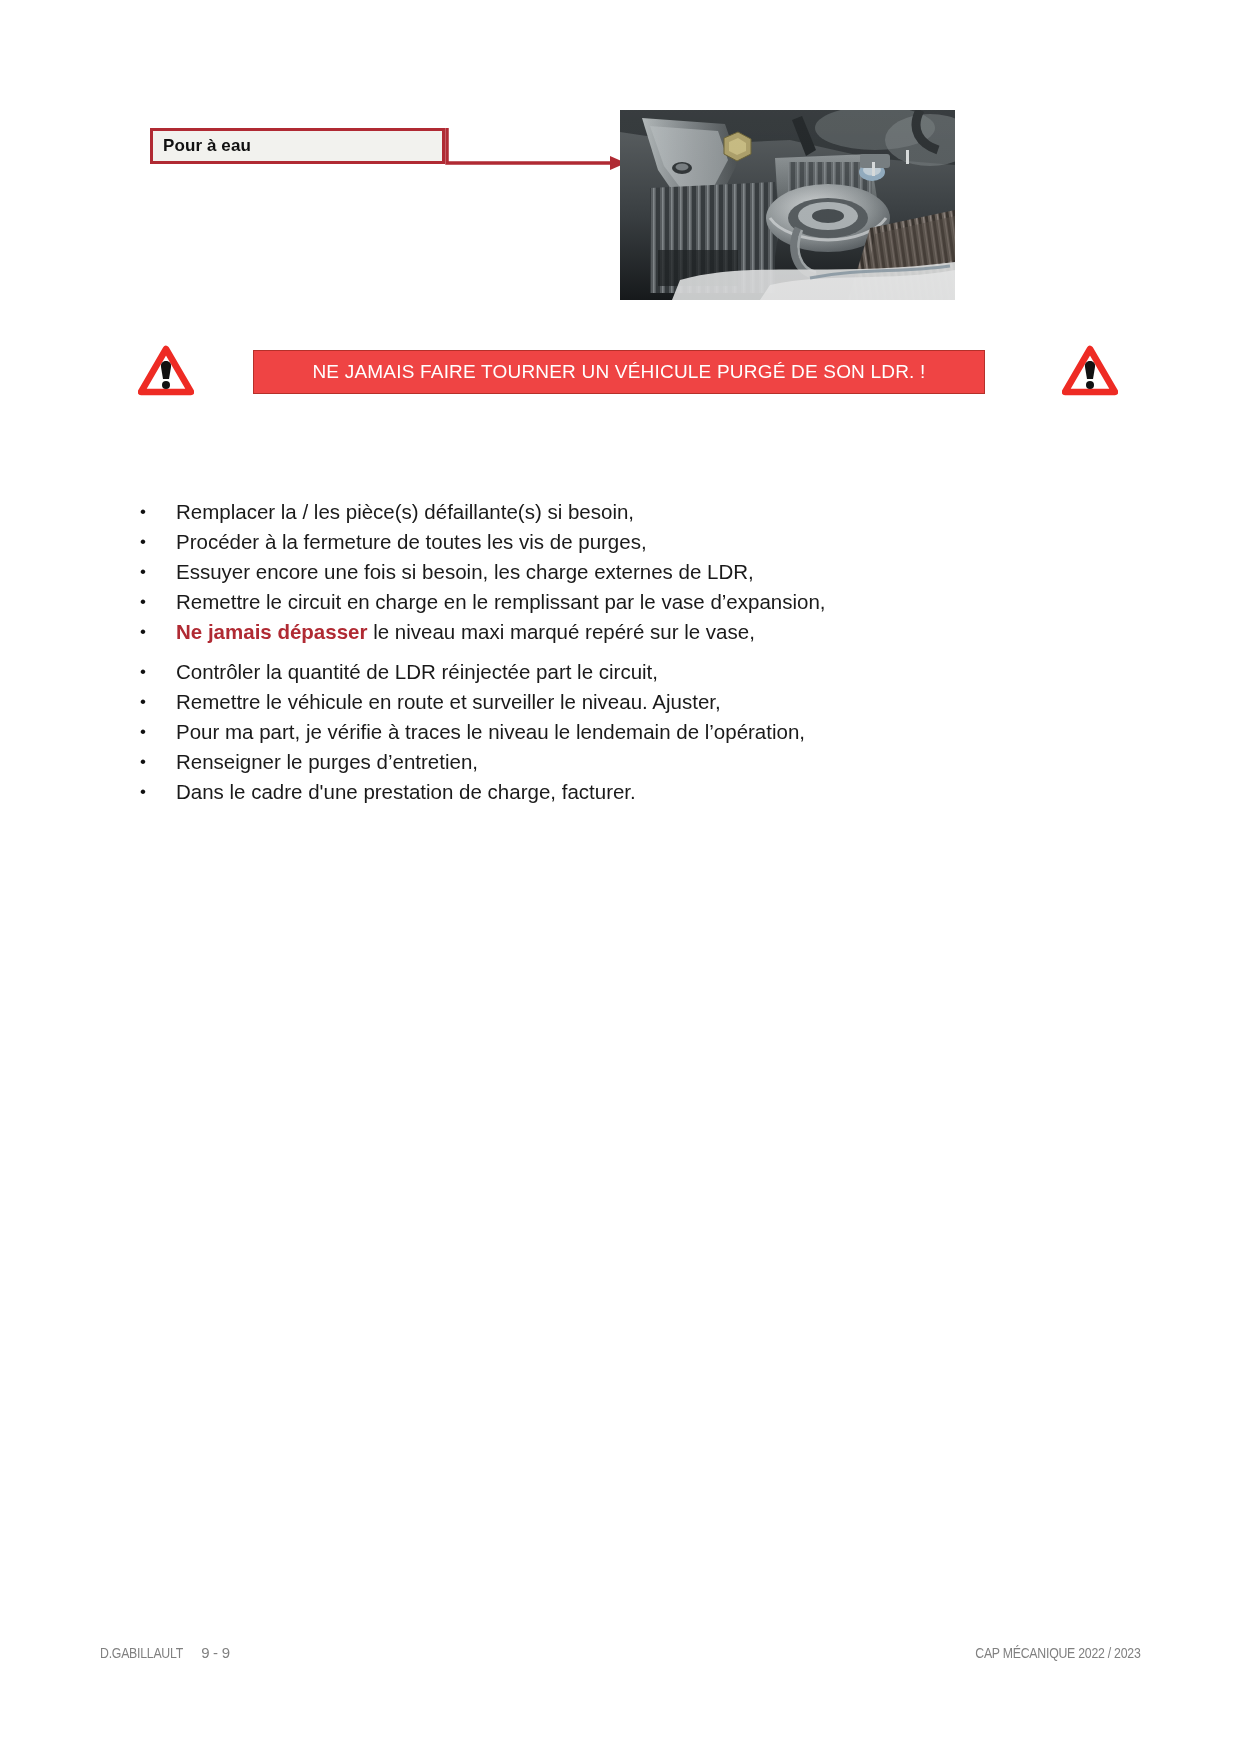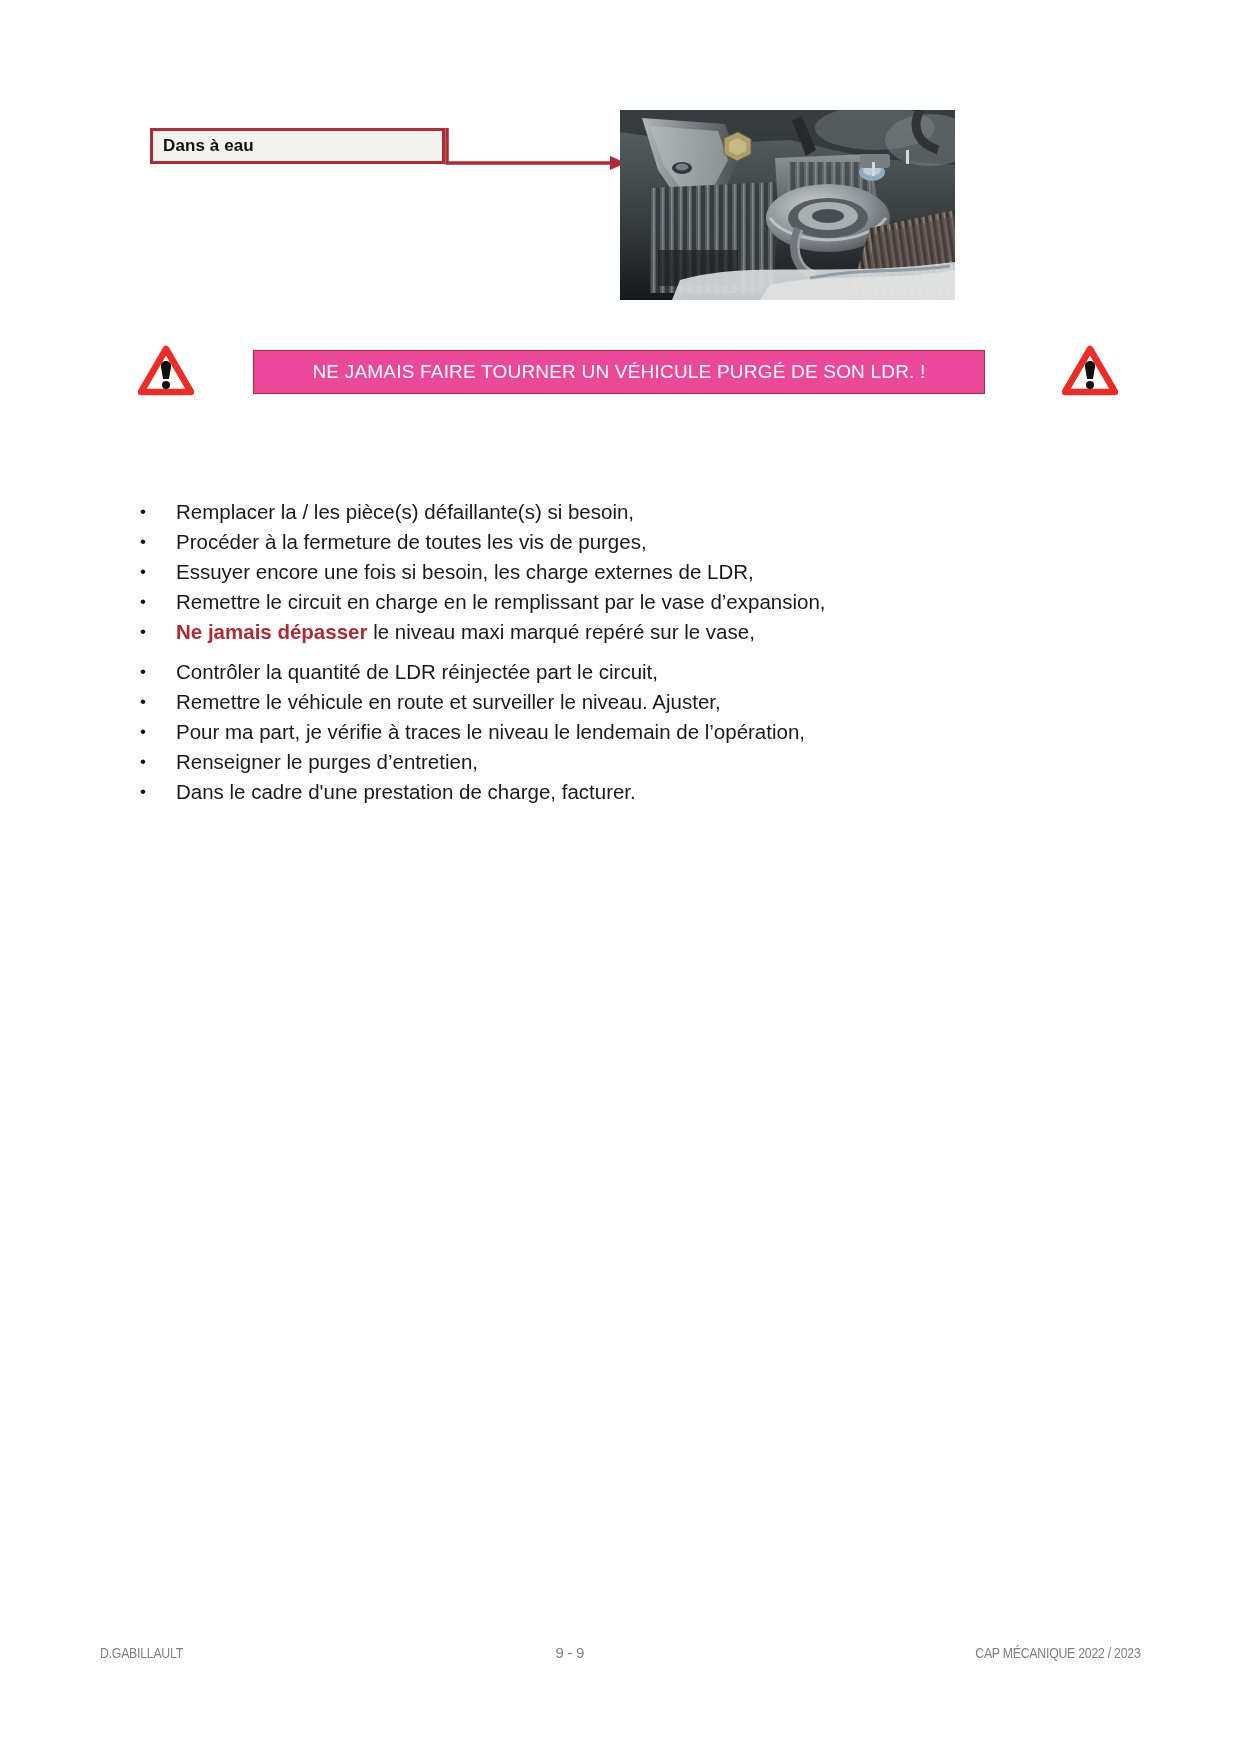--- a/index.html
+++ b/index.html
@@ -86,21 +86,21 @@
   .warn-icon.left  { left: 138px; }
   .warn-icon.right { left: 1062px; }
   .warn-icon svg { display: block; width: 100%; height: 100%; }
 
   .warn-banner {
     position: absolute;
     left: 253px;
     top: 5px;
     width: 732px;
     height: 44px;
-    background: #ec4899;
+    background: #ef4444;
     border: 1px solid #b5302a;
     box-sizing: border-box;
     display: flex;
     align-items: center;
     justify-content: center;
   }
   .warn-banner-text {
     color: #ffffff;
     font-size: 19px;
     letter-spacing: 0.2px;
@@ -147,30 +147,30 @@
     display: flex;
     align-items: center;
     justify-content: space-between;
     font-family: "Liberation Sans Narrow", "Liberation Sans", sans-serif;
     font-size: 15px;
     font-weight: normal;
     color: #808080;
     letter-spacing: -0.3px;
   }
   .footer-left   { text-align: left;   flex: 0 0 auto; transform: scaleX(0.82); transform-origin: left center; }
-  .footer-center { text-align: center; flex: 1 1 auto; }
+  .footer-center { flex: 1 1 auto; }
   .footer-right  { text-align: right;  flex: 0 0 auto; transform: scaleX(0.82); transform-origin: right center; }
 </style>
 </head>
 <body>
 
 <div class="page">
 
   <div class="callout-box">
-    <span class="callout-label">Dans à eau</span>
+    <span class="callout-label">Pour à eau</span>
   </div>
 
   <svg class="connector" viewBox="0 0 200 60">
     <path d="M 7 8 L 7 43 L 172 43" fill="none" stroke="#b02a33" stroke-width="3.5"></path>
     <path d="M 186 43 L 170 36 L 170 50 Z" fill="#b02a33"></path>
   </svg>
 
   <div class="photo-frame">
     <svg viewBox="0 0 335 190" preserveAspectRatio="none">
       <defs>

